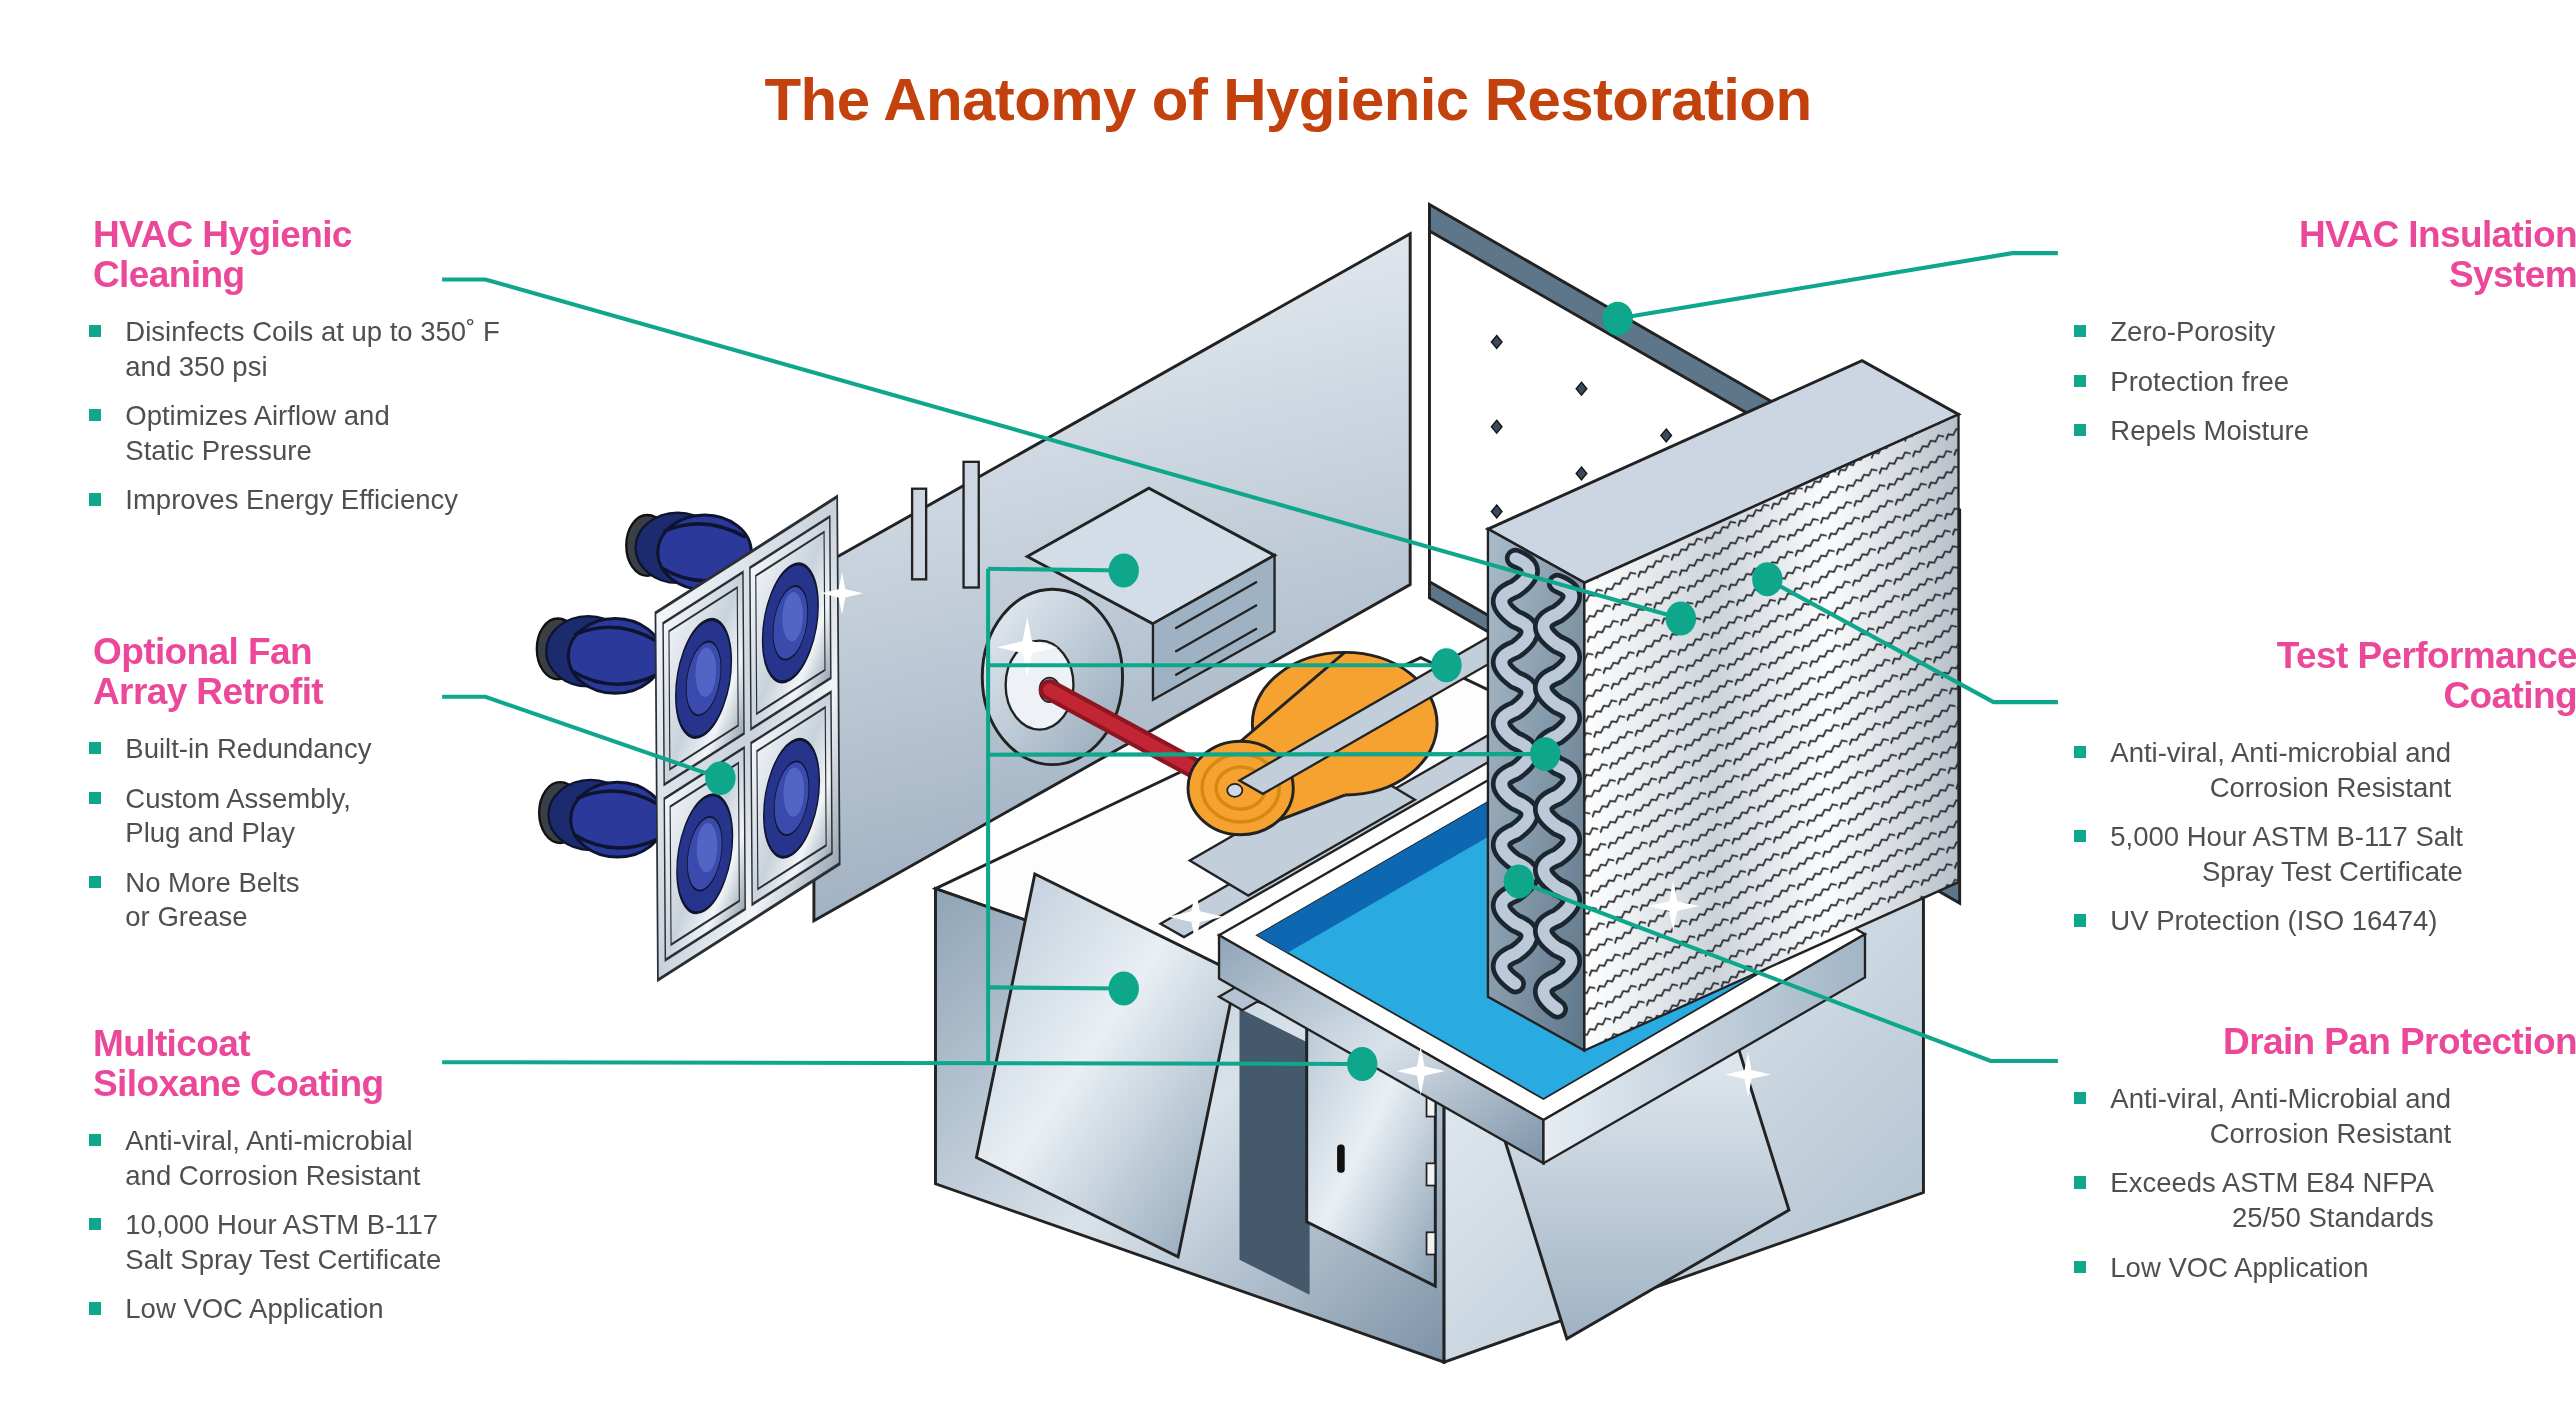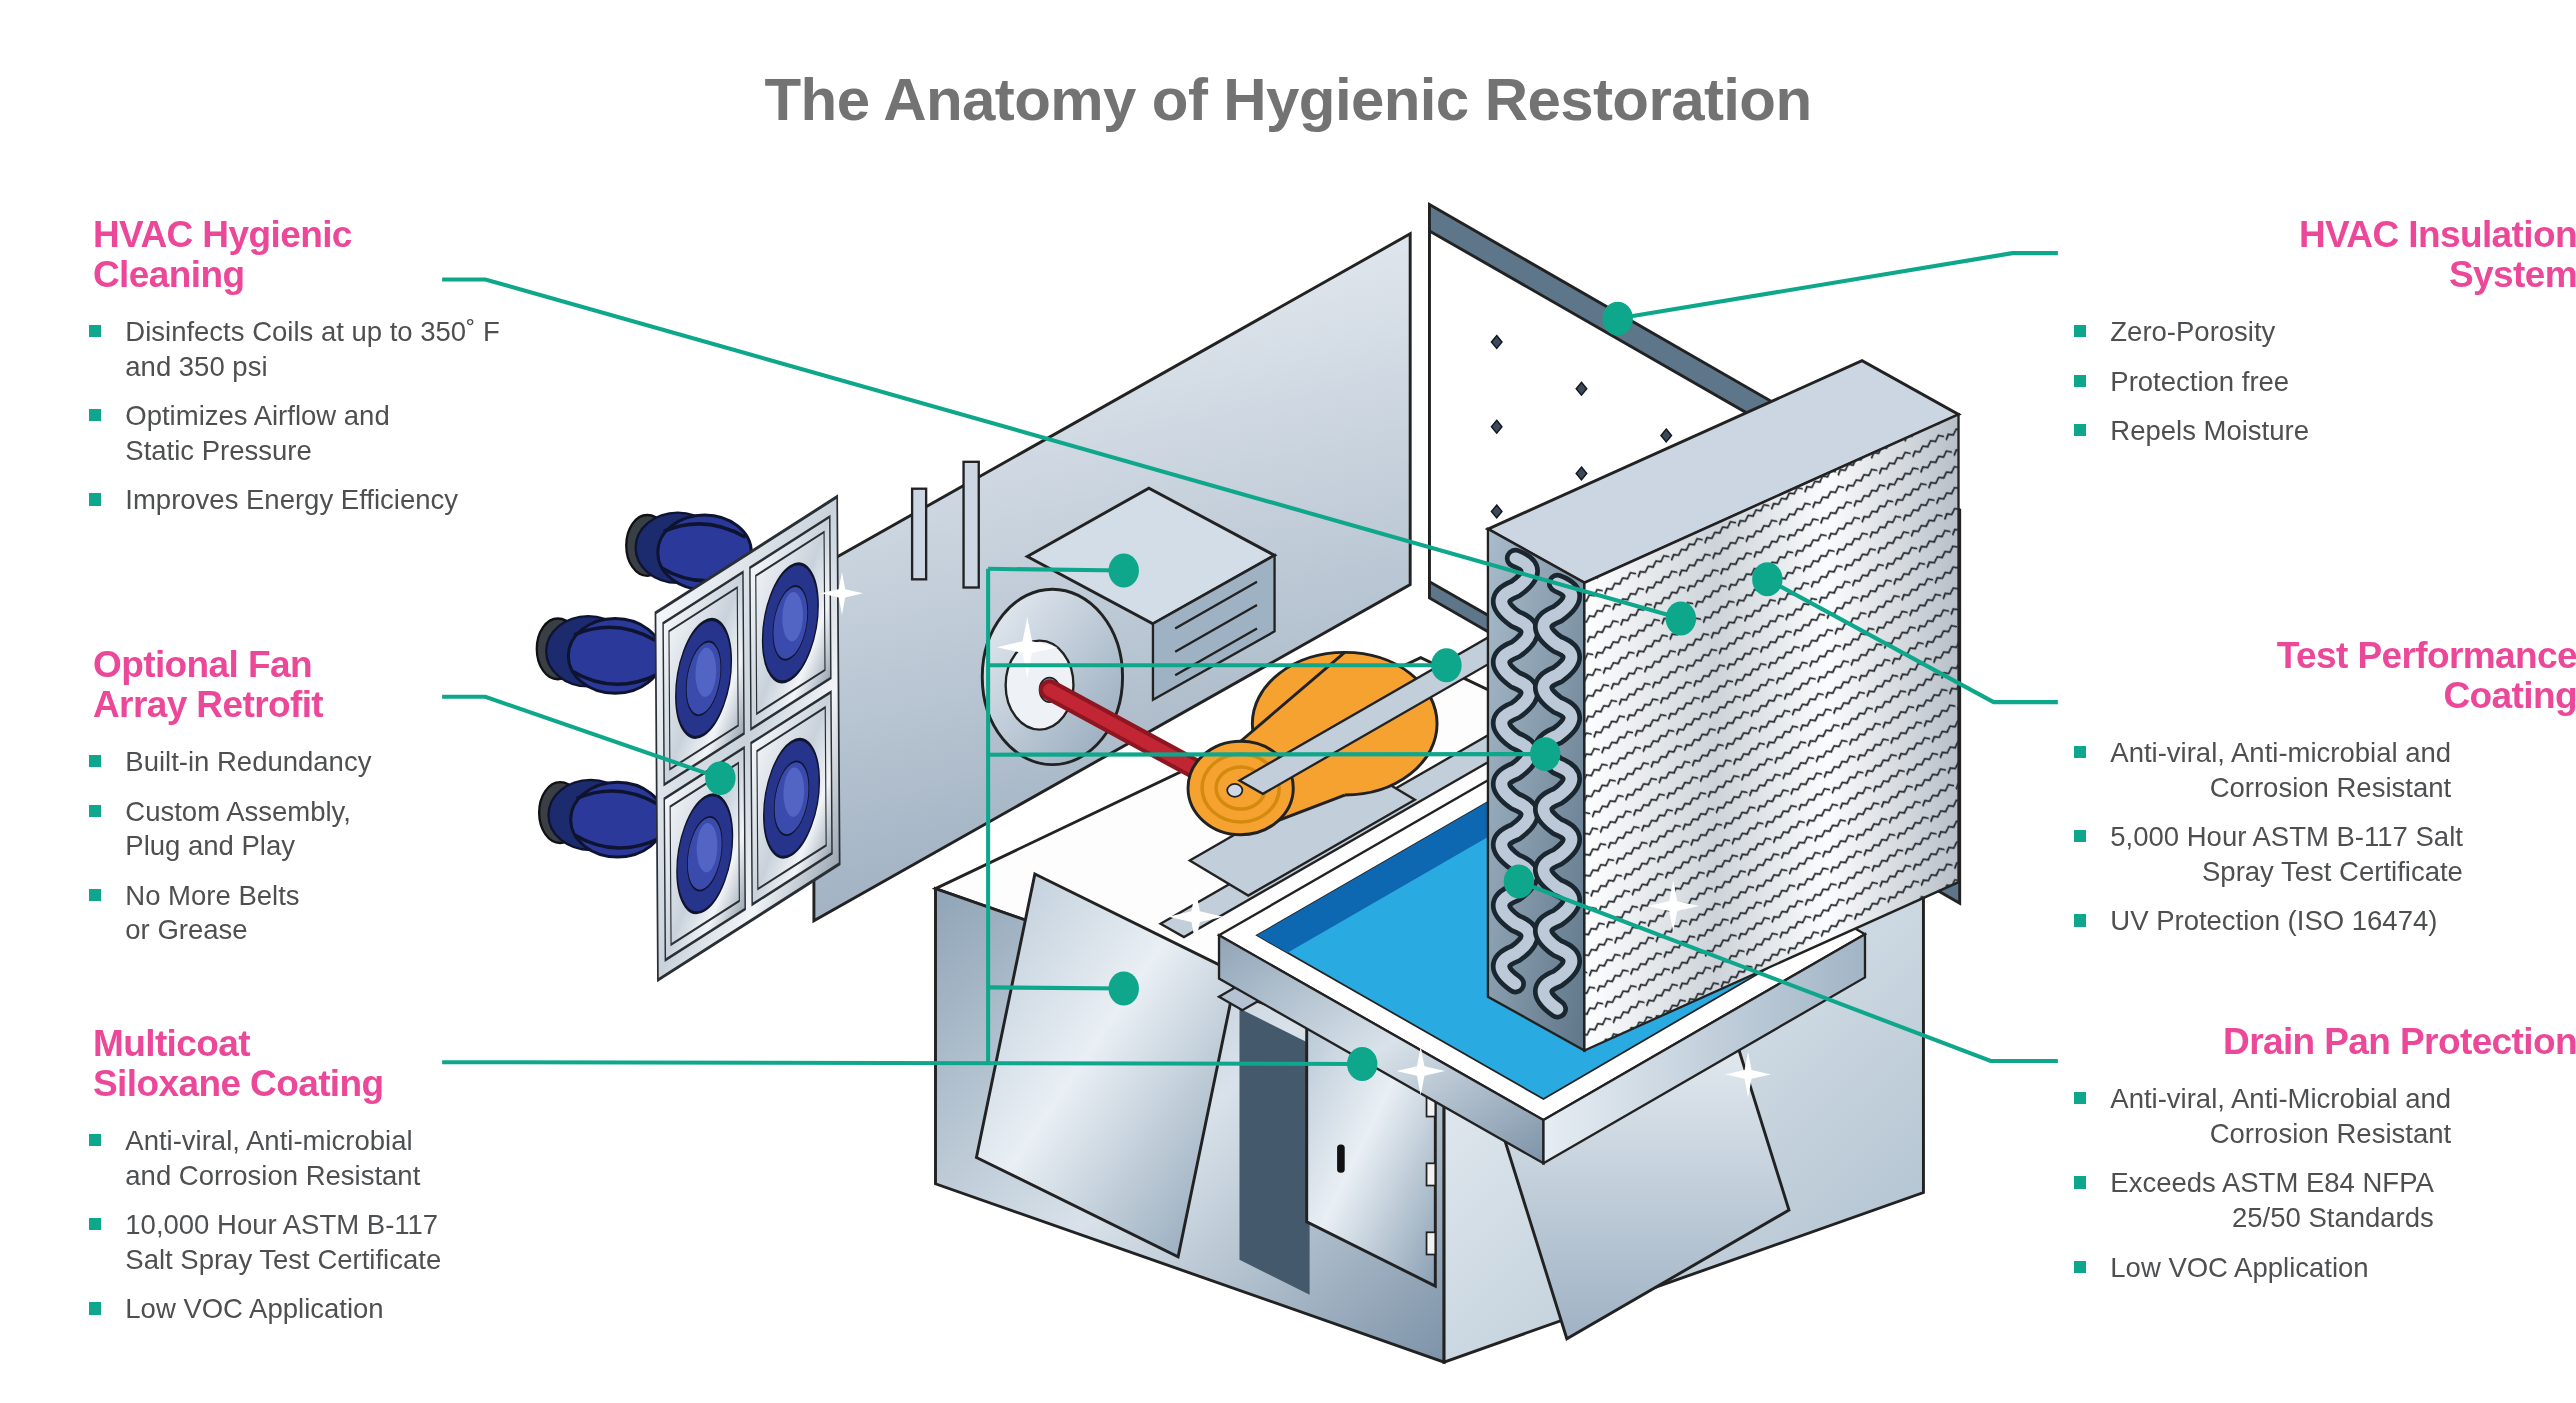--- a/index.html
+++ b/index.html
@@ -1,19 +1,19 @@
 <!DOCTYPE html>
 <html style="font-size:9.4px"><head>
 <meta charset="utf-8">
 <style>
   html,body{margin:0;padding:0;background:#fff;}
   .canvas{position:relative;width:2576px;height:1403px;background:#fff;overflow:hidden;
           font-family:"Liberation Sans",sans-serif;}
   .title{position:absolute;left:0;right:0;top:65px;margin:0;text-align:center;
-         font-size:60px;font-weight:700;letter-spacing:-0.6px;color:#737373;}
+         font-size:60px;font-weight:700;letter-spacing:-0.6px;color:#c2410c;}
   .sect{position:absolute;width:479px;}
   .sect.right{left:2074px;width:503px;text-align:right;}
   .sect h2{margin:0 0 20px 4px;font-size:37px;line-height:1.08;font-weight:700;
            color:#ec4899;letter-spacing:-0.6px;white-space:pre-line;}
   .sect ul{list-style:none;margin:0;padding:0;}
   .sect li{display:flex;align-items:flex-start;gap:24px;margin:0 0 15px 0;
            font-size:27.5px;line-height:1.26;color:#4E4F51;white-space:pre-line;}
   .sq{flex:0 0 auto;width:12.3px;height:12.3px;background:#0FA78C;margin-top:10px;}
   svg.art{position:absolute;left:0;top:0;}
 </style>
@@ -29,21 +29,21 @@
 Cleaning</h2>
     <ul>
       <li><span class="sq"></span><span>Disinfects Coils at up to 350˚ F
 and 350 psi</span></li>
       <li><span class="sq"></span><span>Optimizes Airflow and
 Static Pressure</span></li>
       <li><span class="sq"></span><span>Improves Energy Efficiency</span></li>
     </ul>
   </div>
 
-  <div class="sect" style="left:89px;top:645px">
+  <div class="sect" style="left:89px;top:632px">
     <h2>Optional Fan
 Array Retrofit</h2>
     <ul>
       <li><span class="sq"></span><span>Built-in Redundancy</span></li>
       <li><span class="sq"></span><span>Custom Assembly,
 Plug and Play</span></li>
       <li><span class="sq"></span><span>No More Belts
 or Grease</span></li>
     </ul>
   </div>

